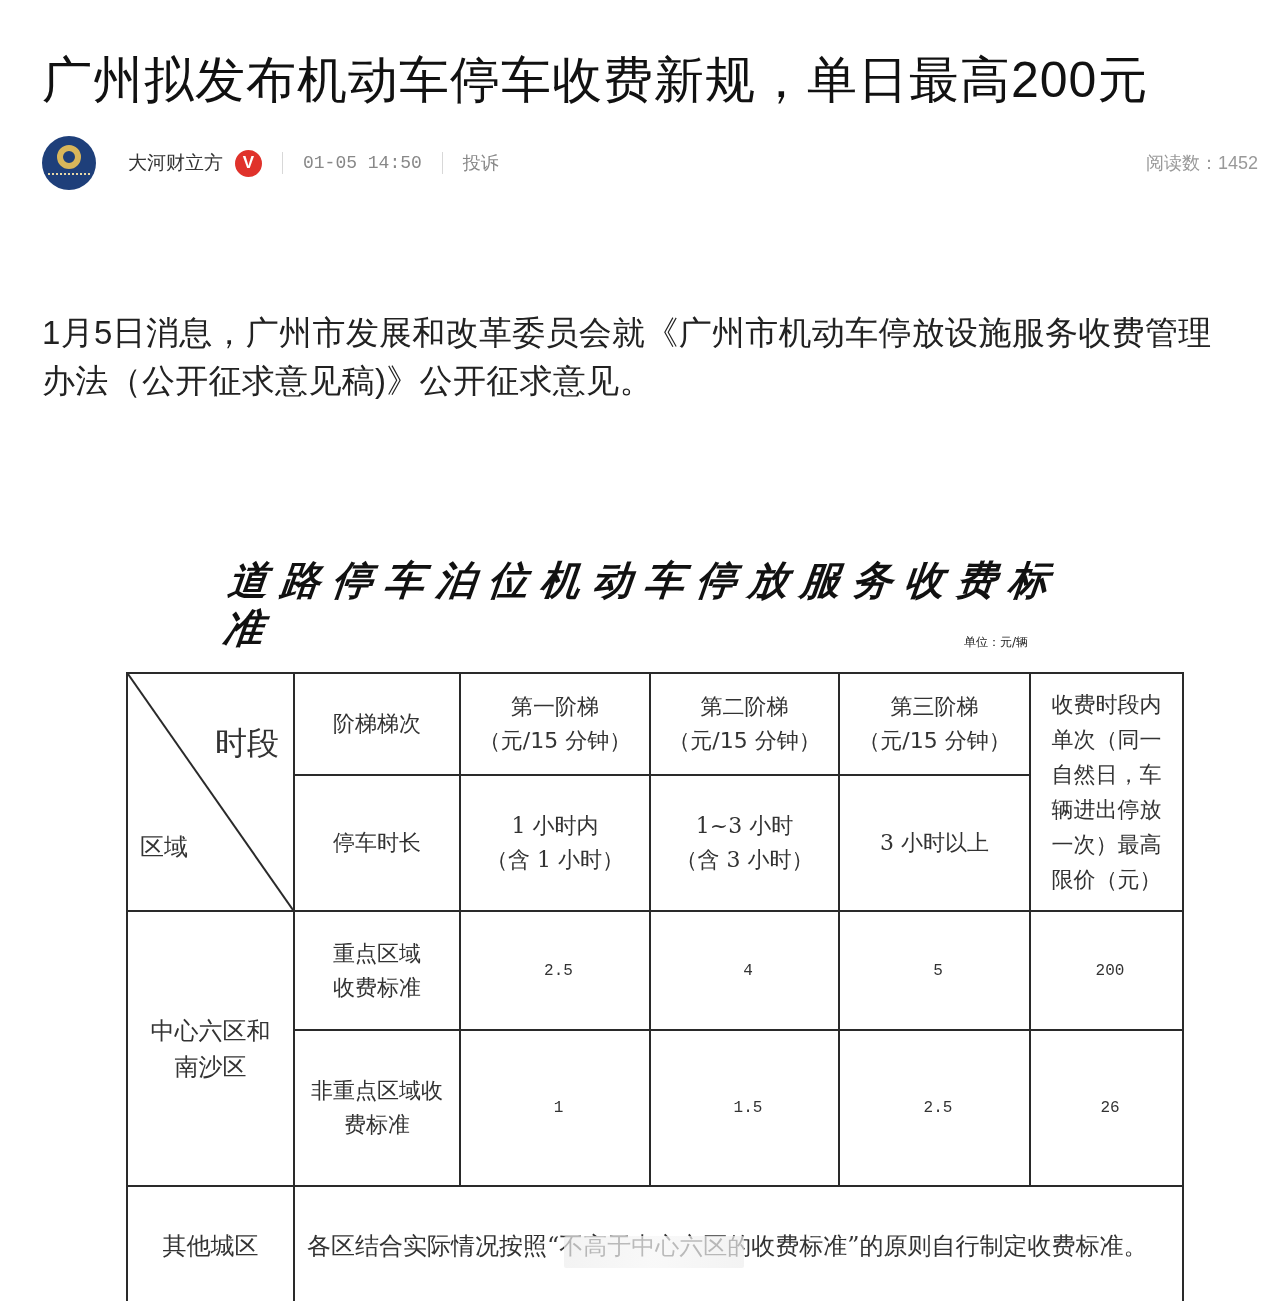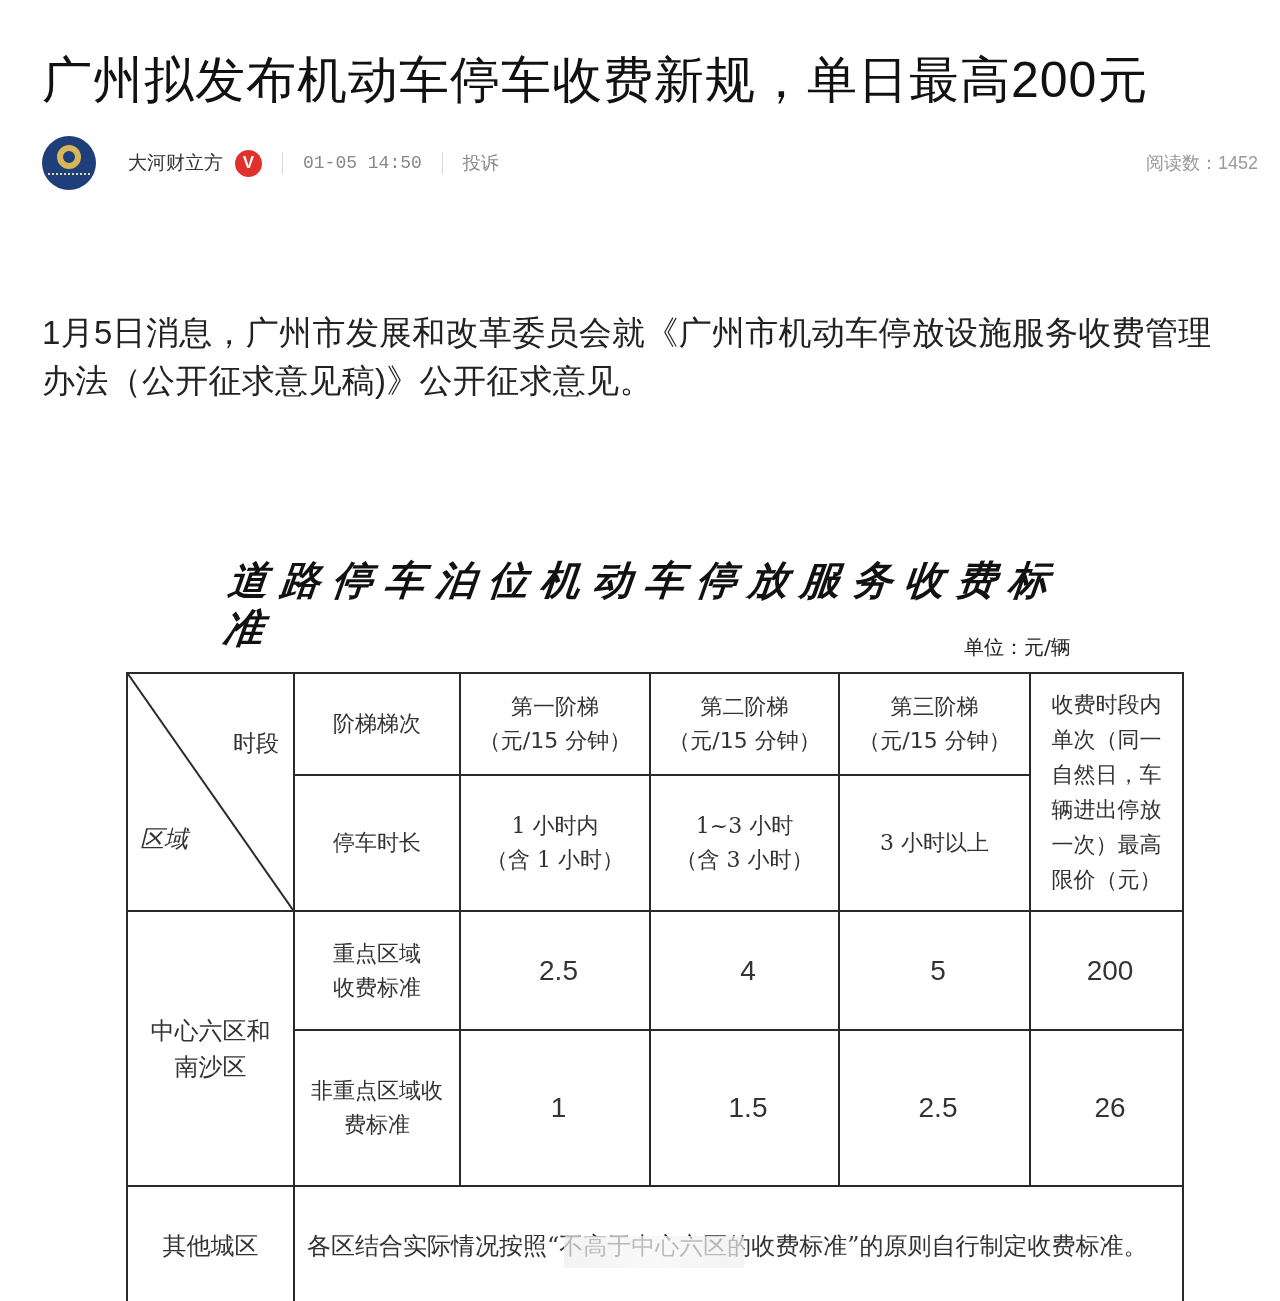--- a/index.html
+++ b/index.html
@@ -39,37 +39,37 @@
   .body-text p { margin: 0; }
 
   .table-heading {
     position: absolute; left: 226px; top: 556px; width: 840px;
     font-family: "DejaVu Serif", serif; font-size: 40px; line-height: 48px;
     color: #111; letter-spacing: 12px; font-style: italic; font-weight: bold; transform: skewX(-6deg);
   }
 
   .unit {
     position: absolute; left: 964px; top: 634px; font-family: "DejaVu Sans", sans-serif;
-    font-size: 20px; color: #222;
+    font-size: 12px; color: #222;
   }
 
   .fee-table {
     position: absolute; left: 126px; top: 672px; width: 1056px; height: 605px;
     border-collapse: collapse; table-layout: fixed;
     font-family: "DejaVu Serif", "Liberation Serif", serif; color: #333;
   }
   .fee-table td {
     border: 2px solid #2a2a2a; text-align: center; vertical-align: middle;
     font-size: 22px; line-height: 34px; padding: 0 4px;
   }
-  .fee-table td.num { font-family: Liberation Sans, sans-serif; font-size: 28px; padding-left: 11px; }
+  .fee-table td.num { font-family: Liberation Mono, monospace; font-size: 16px; padding-left: 11px; }
   .fee-table td.diag { position: relative; padding: 0; }
   .diag svg { position: absolute; left: 0; top: 0; width: 100%; height: 100%; }
-  .diag .lbl-top { position: absolute; right: 14px; top: 52px; font-size: 23px; }
-  .diag .lbl-bottom { position: absolute; left: 12px; top: 148px; font-size: 24px; font-style: italic; }
+  .diag .lbl-top { position: absolute; right: 14px; top: 52px; font-size: 32px; }
+  .diag .lbl-bottom { position: absolute; left: 12px; top: 156px; font-size: 24px; }
   .fee-table td.note { text-align: left; padding: 0 12px; font-size: 24px; line-height: 38px; }
   .fee-table td.region { font-size: 24px; line-height: 36px; }
   .fee-table td.sans { font-family: "DejaVu Sans", sans-serif; }
 
   .watermark {
     position: absolute; left: 564px; top: 1236px; width: 180px; height: 32px;
     background: linear-gradient(90deg, #eee, #f6f6f6, #eee);
     opacity: 0.7; border-radius: 2px;
   }
 </style>

